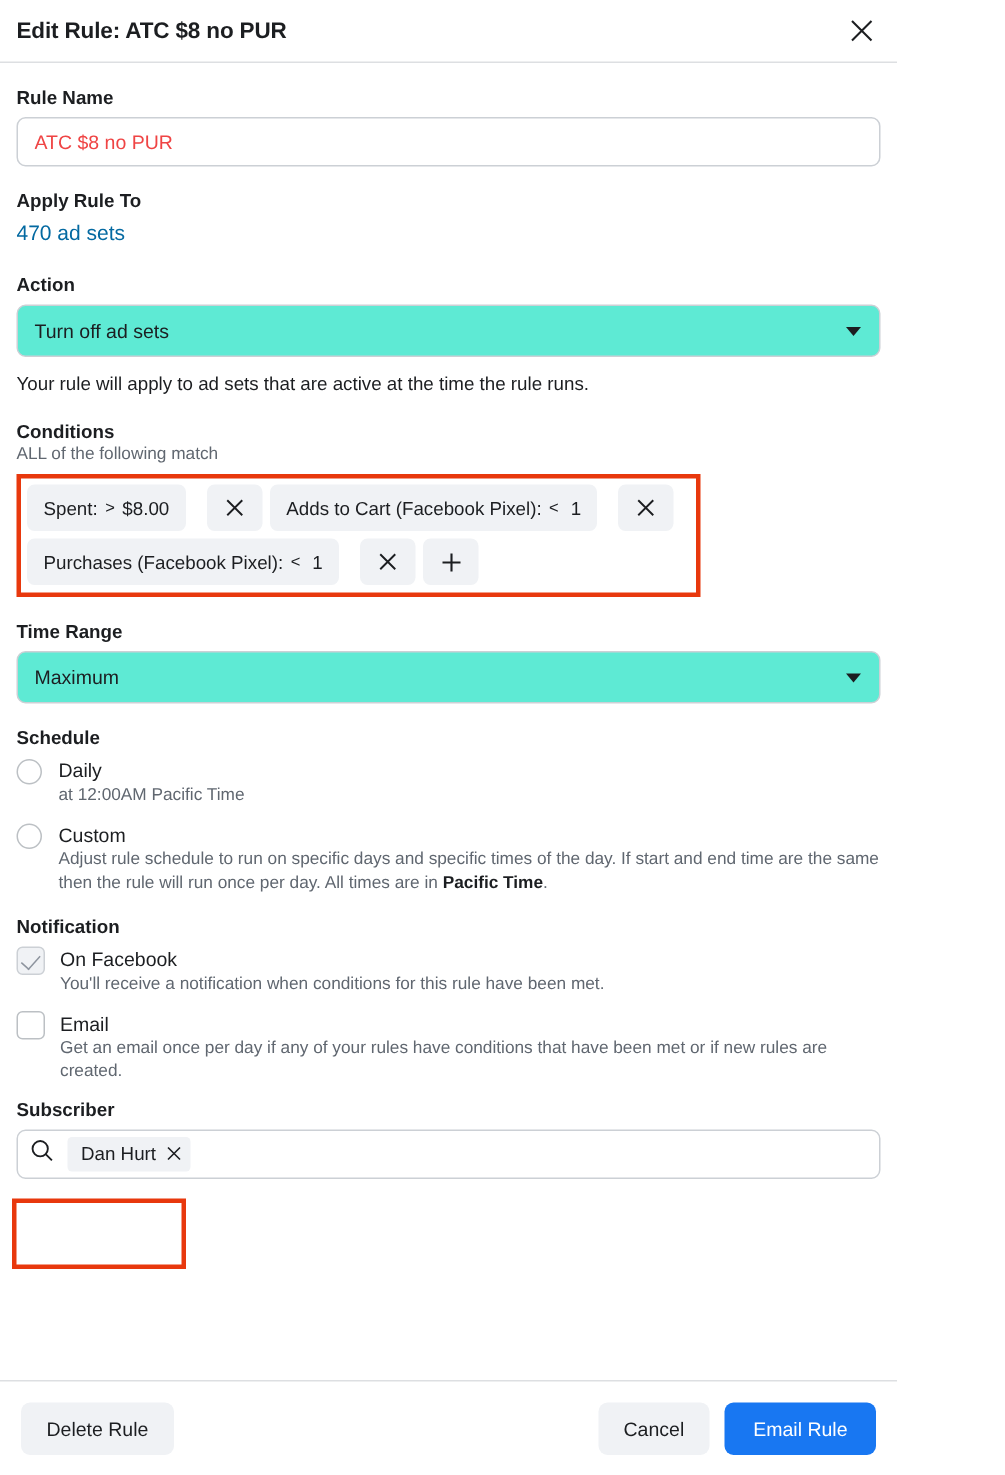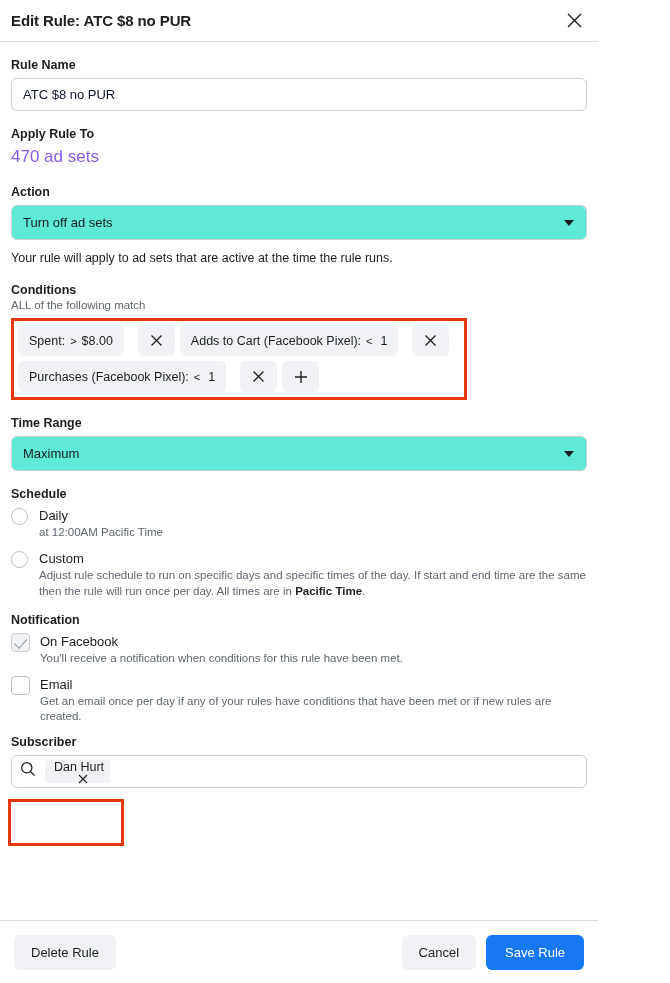--- a/index.html
+++ b/index.html
@@ -70,29 +70,29 @@
     margin-bottom: 7px;
   }
 
   .text-input {
     width: 100%;
     height: 33px;
     border: 1px solid #ccd0d5;
     border-radius: 6px;
     background: #fff;
     font-size: 13px;
-    color: #0f172a;
+    color: #ef4444;
     padding: 0 11px;
     font-family: "Liberation Sans", sans-serif;
     outline: none;
   }
 
   .link {
-    font-size: 17px;
-    color: #8b5cf6;
+    font-size: 14px;
+    color: #0369a1;
     text-decoration: none;
     cursor: pointer;
     display: inline-block;
   }
 
   .select-wrap {
     position: relative;
     width: 100%;
     height: 35px;
   }
@@ -240,21 +240,20 @@
     background: #f0f2f5;
     border-radius: 3px;
     height: 23px;
     display: flex;
     align-items: center;
     padding: 0 6px 0 9px;
     font-size: 12.5px;
     color: #1c1e21;
     margin-left: 9px;
     cursor: pointer;
-    flex-direction: column;
   }
   .token-x { margin-left: 7px; display: flex; align-items: center; cursor: pointer; }
 
   
   .footer {
     height: 63px;
     min-height: 63px;
     border-top: 1px solid #dddfe2;
     display: flex;
     align-items: center;
@@ -436,17 +435,17 @@
 
   </div>
 
   <div class="email-highlight"></div>
 
   <div class="footer">
     <button class="btn btn-neutral">Delete Rule</button>
     <div class="spacer"></div>
     <div class="footer-right">
       <button class="btn btn-neutral">Cancel</button>
-      <button class="btn btn-primary">Save Rule</button>
+      <button class="btn btn-primary">Email Rule</button>
     </div>
   </div>
 
 </div>
 
 </body></html>

